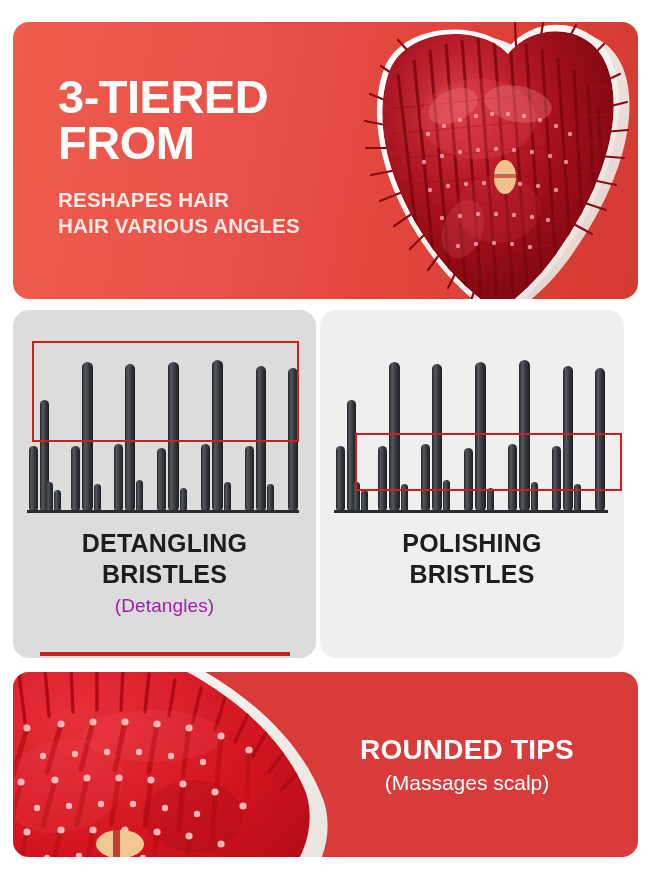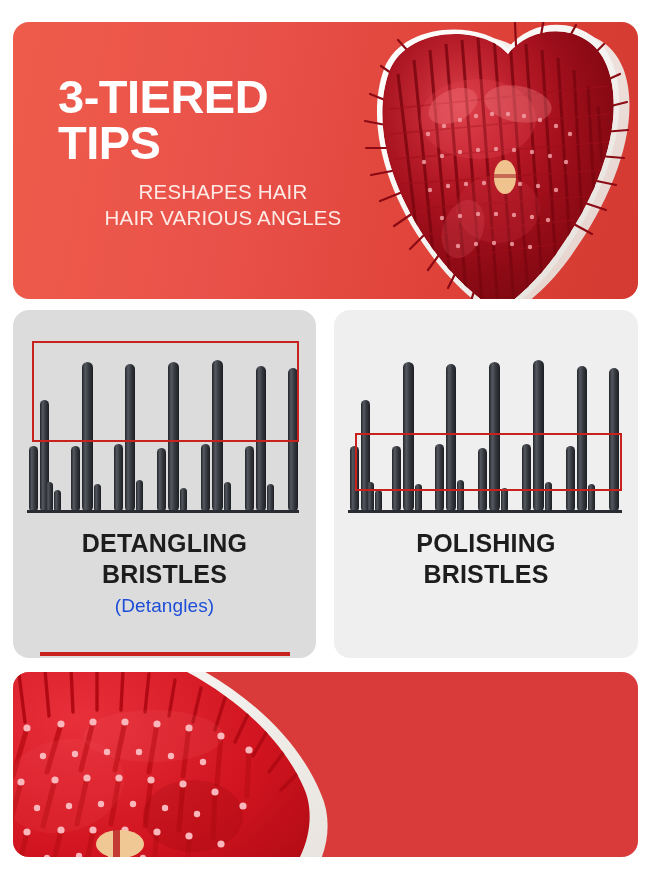--- a/index.html
+++ b/index.html
@@ -39,48 +39,47 @@
     width: 330px;
   }
   .headline {
     color: #ffffff;
     font-size: 47px;
     font-weight: bold;
     line-height: 0.98;
     letter-spacing: -0.5px;
   }
   .subhead {
-    margin-top: 13px;
+    margin-top: 21px;
     color: #fdeae6;
     font-size: 20.5px;
-    font-weight: normal;
+    font-weight: bold;
     line-height: 1.25;
     letter-spacing: 0.2px;
-    text-align: center;
   }
 
   
   .heart-brush {
     position: absolute;
     left: 345px;
     top: -8px;
     width: 300px;
     height: 330px;
   }
 
   
   .panel-mid {
     position: absolute;
     top: 310px;
     height: 348px;
     border-radius: 16px;
     overflow: hidden;
   }
   .panel-left  { left: 13px;  width: 303px; background: #dcdcdc; }
-  .panel-right { left: 334px; width: 304px; background: #f0efef; }
+  .panel-right { left: 320px; width: 304px; background: #f0efef; }
 
   .bristle-stage {
     position: absolute;
     top: 22px;
     left: 0;
     width: 100%;
     height: 200px;
   }
 
   .caption {
@@ -91,21 +90,21 @@
   }
   .cap-title {
     color: #1d1d1d;
     font-size: 25px;
     font-weight: bold;
     line-height: 1.22;
     letter-spacing: 0.2px;
   }
   .cap-sub {
     margin-top: 6px;
-    color: #1d4ed8;
+    color: #a21caf;
     font-size: 19px;
     font-weight: normal;
     letter-spacing: 0.1px;
   }
 
   
   .hl-box {
     position: absolute;
     border: 2px solid #C8221F;
     background: transparent;
@@ -316,21 +315,21 @@
 
         <ellipse cx="147" cy="163" rx="11" ry="17" fill="#F5CFA0"></ellipse>
         <ellipse cx="147" cy="163" rx="11" ry="17" fill="#E8A96C" opacity="0.35"></ellipse>
         <rect x="136" y="160" width="22" height="4" fill="#9E1019" opacity="0.5"></rect>
       </g>
     </svg>
 
     <div class="top-text">
       <div class="headline">
         <div>3-TIERED</div>
-        <div>TIPS</div>
+        <div>FROM</div>
       </div>
       <div class="subhead">
         <div>RESHAPES HAIR</div>
         <div>HAIR VARIOUS ANGLES</div>
       </div>
     </div>
   </div>
 
   <div class="panel-mid panel-left">
 
@@ -563,15 +562,19 @@
             <circle cx="172" cy="196" r="3.2"></circle>
           </g>
 
           <ellipse cx="117" cy="178" rx="24" ry="14" fill="#F7D5A4"></ellipse>
           <ellipse cx="117" cy="178" rx="24" ry="14" fill="#E0A868" opacity="0.28"></ellipse>
           <rect x="110" y="164" width="7" height="30" fill="#B50C16" opacity="0.75"></rect>
         </g>
       </g>
     </svg>
 
+    <div class="bottom-text">
+      <div class="bt-title">ROUNDED TIPS</div>
+      <div class="bt-sub">(Massages scalp)</div>
+    </div>
   </div>
 
 </div>
 
 </body></html>

